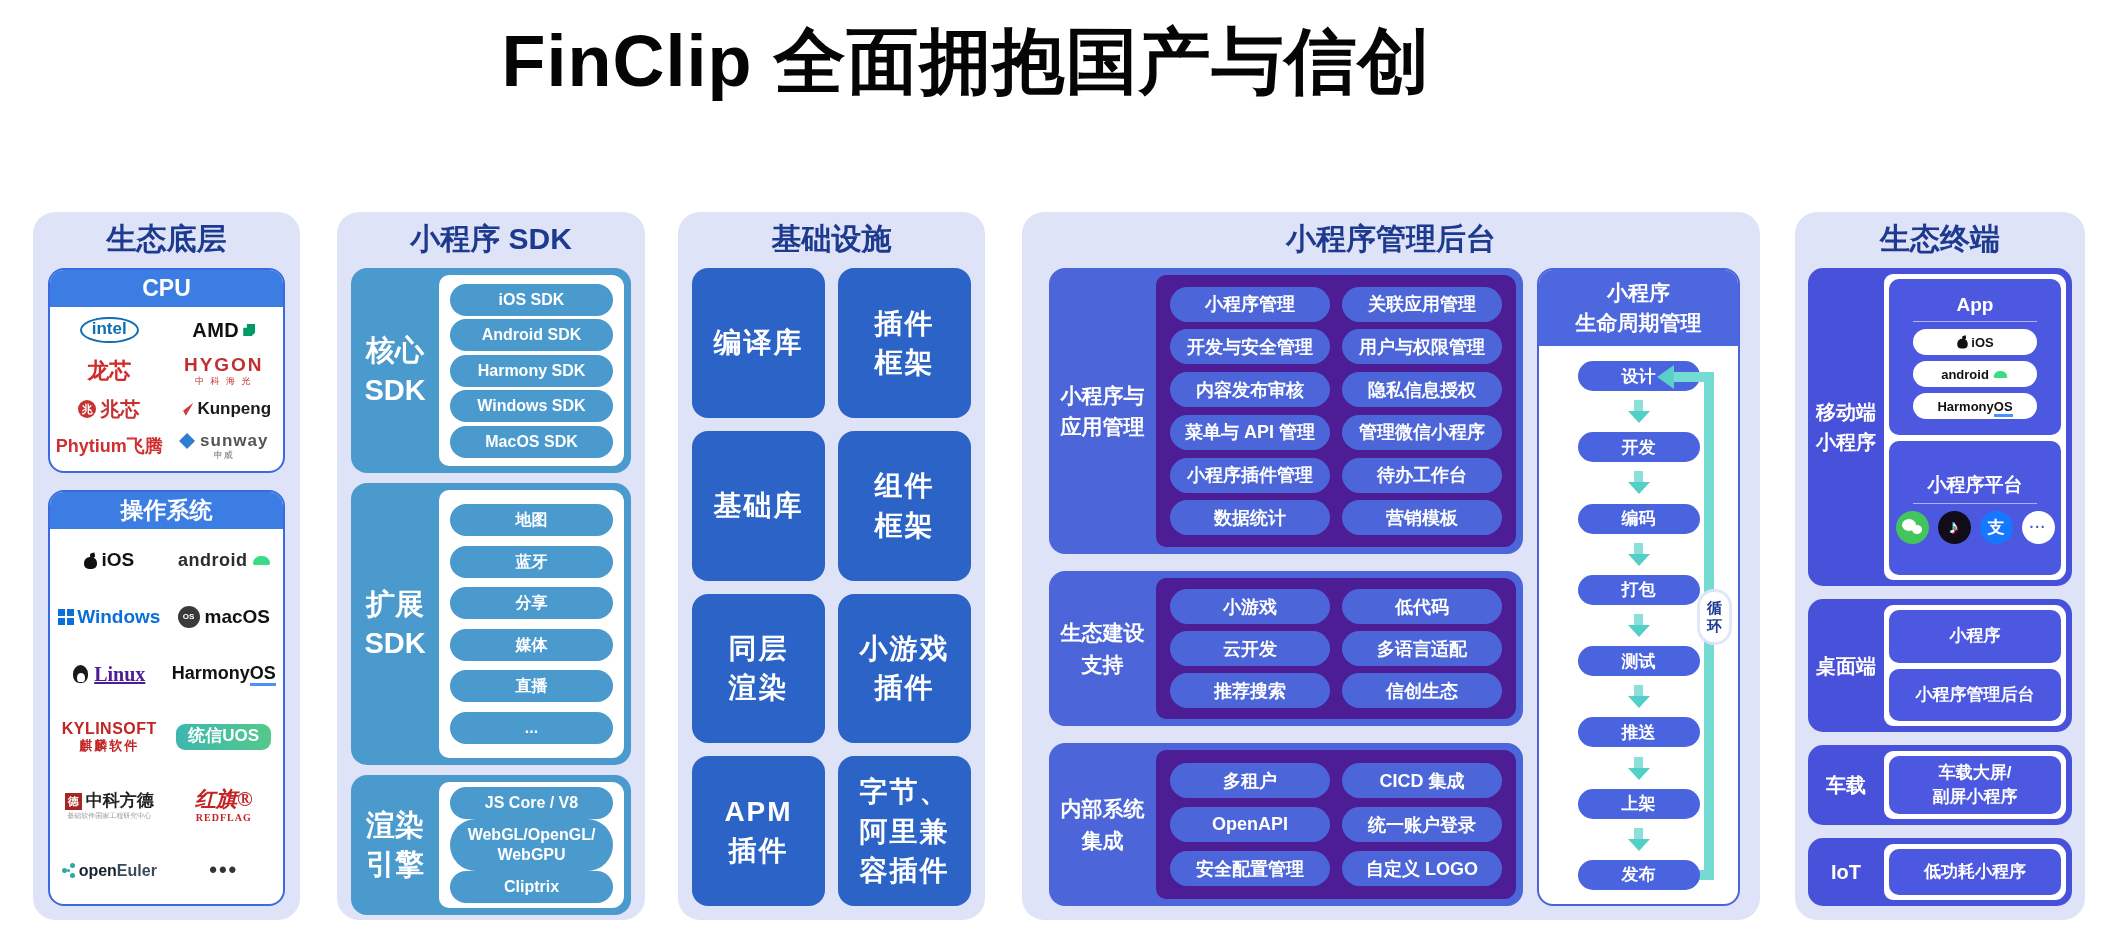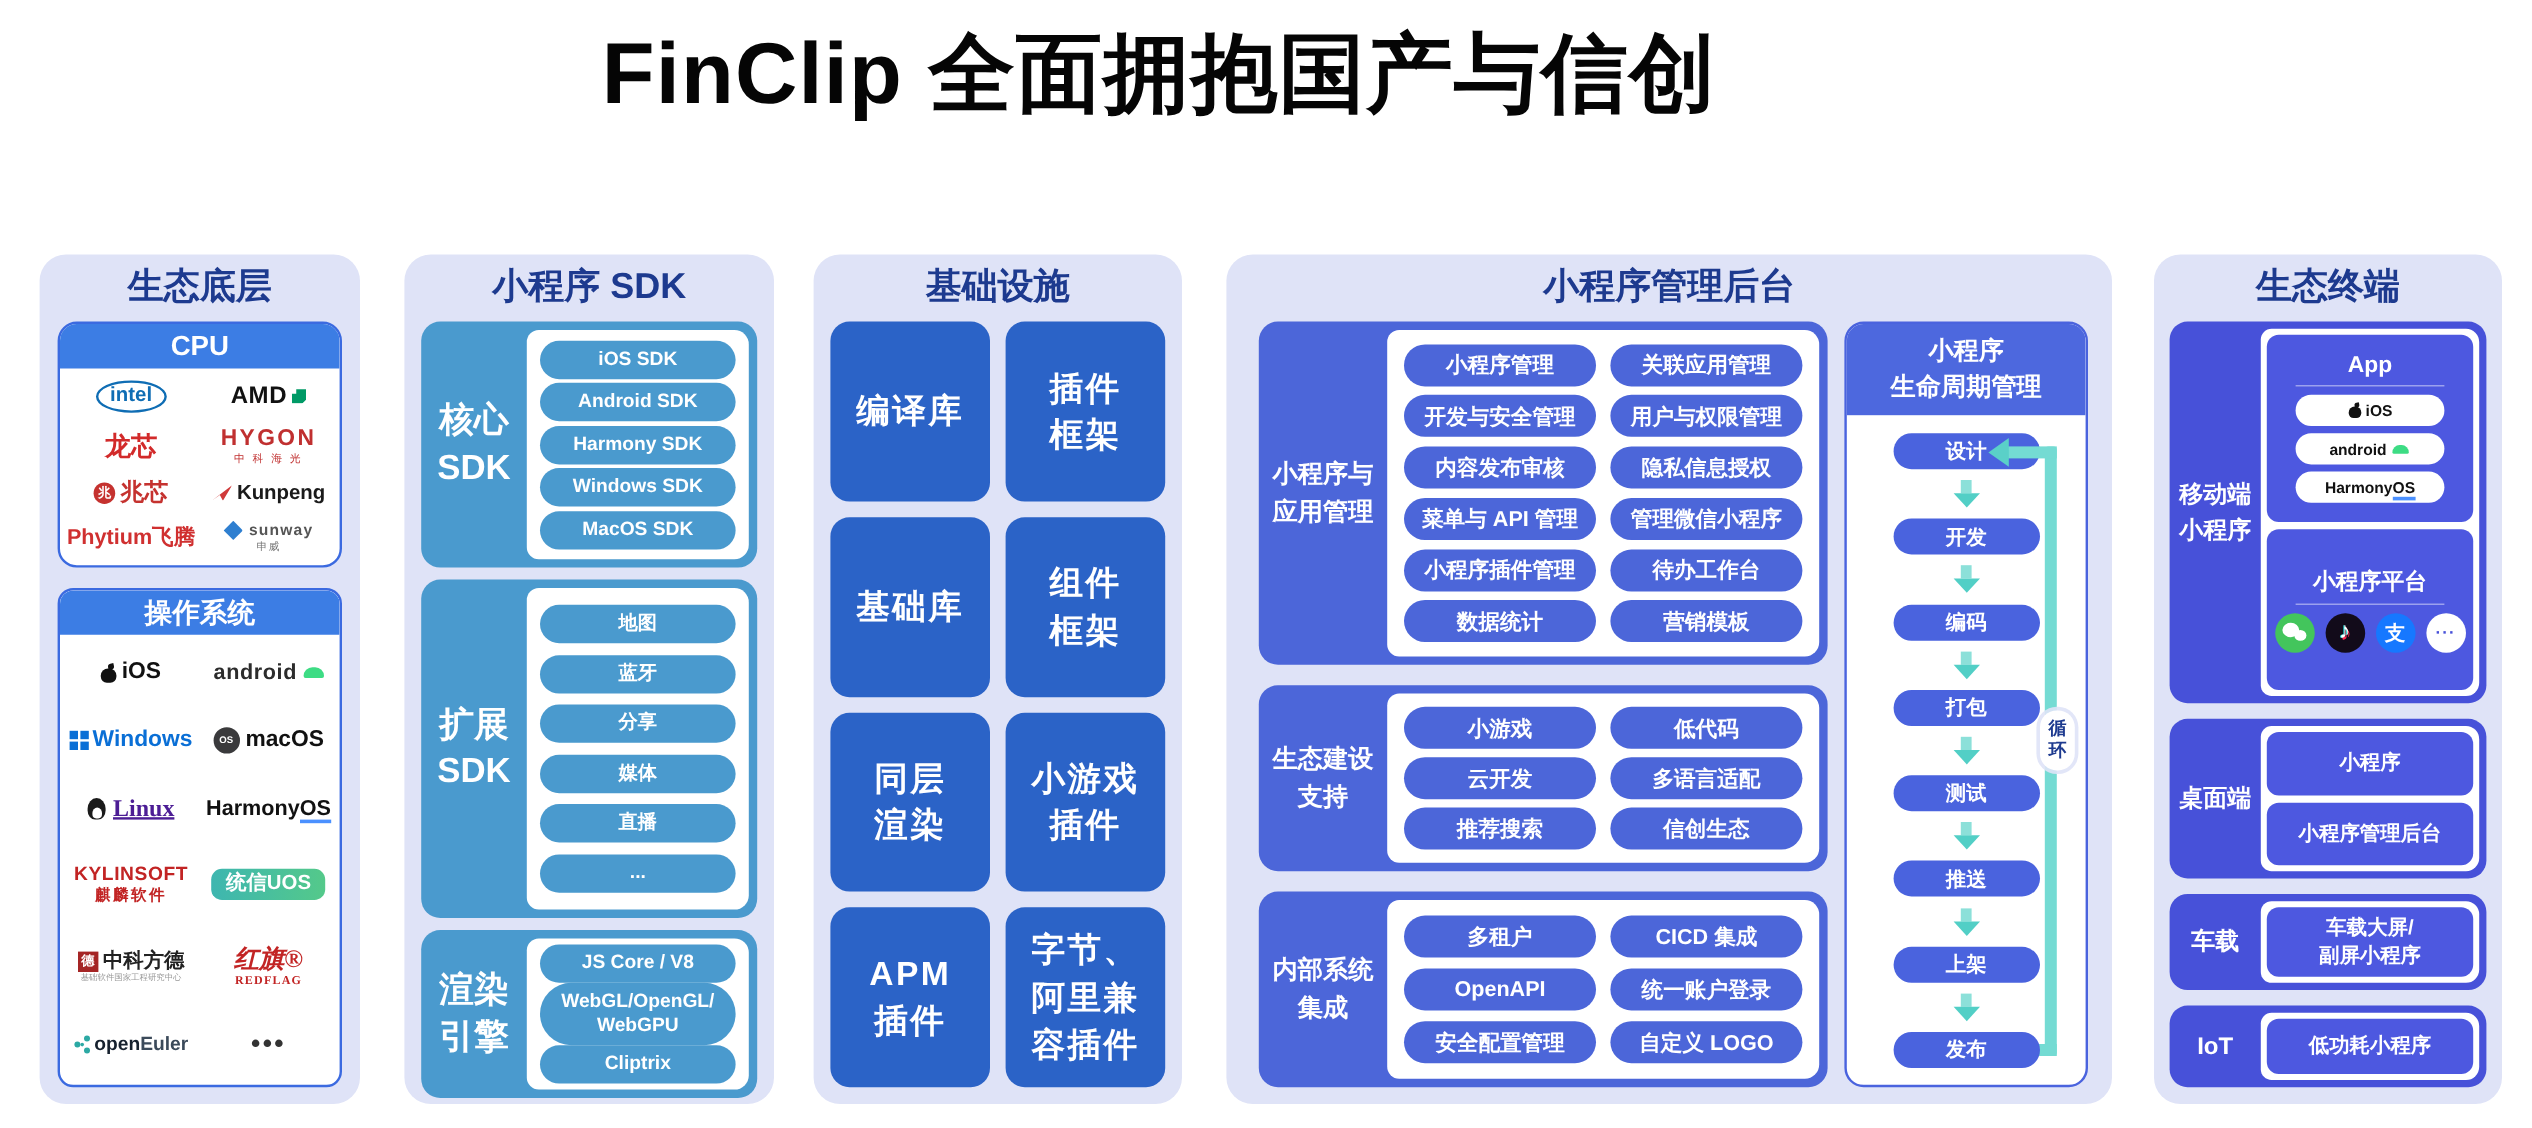--- a/index.html
+++ b/index.html
@@ -29,21 +29,21 @@
   #col-admin    { left:1022px; width:738px; }
   #col-terminal { left:1795px; width:290px; }
 
   
   .eco-body { flex:1; display:flex; flex-direction:column; gap:17px; padding:2px 15px 14px; }
   .eco-card {
     background:#ffffff; border:2px solid #3b6ae0; border-radius:16px;
     display:flex; flex-direction:column; overflow:hidden;
   }
   .eco-card-cpu { flex:0 0 205px; }
-  .eco-card-os  { flex:1;border-radius:13px; }
+  .eco-card-os  { flex:1; }
   .eco-card-header {
     flex:0 0 37px; background:#3c7de4; color:#fff; font-size:23px; font-weight:800;
     display:flex; align-items:center; justify-content:center; border-radius:11px 11px 0 0;
   }
   .logo-grid {
     flex:1; display:grid; grid-template-columns:1fr 1fr; padding:4px 2px;
   }
   .logo { display:flex; flex-direction:column; align-items:center; justify-content:center; line-height:1.1; }
   .logo-main { display:flex; align-items:center; justify-content:center; }
   .logo-sub { font-size:9px; letter-spacing:2px; margin-top:1px; }
@@ -52,21 +52,21 @@
   .glyph-amd { width:12px; height:12px; background:#009a66; margin-left:4px; clip-path:polygon(30% 0,100% 0,100% 70%,70% 100%,0 100%,0 30%,30% 30%); }
   .loongson-text { color:#d22a2a; font-size:22px; font-weight:900; }
   .hygon-text { color:#c03030; font-size:19px; font-weight:800; letter-spacing:2px; }
   .hygon-sub { color:#c03030; }
   .glyph-zhaoxin { width:18px; height:18px; border-radius:50%; background:#c5322f; color:#fff; font-size:11px; font-weight:700; display:flex; align-items:center; justify-content:center; margin-right:4px; }
   .zhaoxin-text { color:#c5322f; font-size:20px; font-weight:900; }
   .glyph-kunpeng { width:17px; height:13px; background:#d03a3a; clip-path:polygon(0 100%,100% 0,55% 100%,40% 62%); margin-right:4px; }
   .kunpeng-text { color:#1a1a1a; font-size:17px; font-weight:700; }
   .phytium-text { color:#d03030; font-size:18px; font-weight:800; }
   .glyph-sunway { width:16px; height:16px; background:#2f7fd0; clip-path:polygon(50% 0,100% 50%,50% 100%,0 50%); margin-right:5px; }
-  .sunway-text { color:#555; font-size:13px; font-weight:700; letter-spacing:1px; }
+  .sunway-text { color:#555; font-size:17px; font-weight:700; letter-spacing:1px; }
   .sunway-sub { color:#777; letter-spacing:1px; }
   .glyph-apple { position:relative; width:13px; height:16px; margin-right:4px; }
   .glyph-apple::before { content:""; position:absolute; left:0; top:4px; width:13px; height:12px; background:#111; border-radius:6px 6px 5px 5px; }
   .glyph-apple::after { content:""; position:absolute; left:6px; top:0; width:5px; height:5px; background:#111; border-radius:50% 0; transform:rotate(-12deg); }
   .ios-text { color:#111; font-size:19px; font-weight:700; }
   .android-text { color:#2c2c2c; font-size:18px; font-weight:700; letter-spacing:.5px; }
   .glyph-android { width:17px; height:9px; background:#3ddc84; border-radius:9px 9px 2px 2px; margin-left:5px; }
   .glyph-windows { width:7px; height:7px; background:#0a6fd6; box-shadow:9px 0 #0a6fd6,0 9px #0a6fd6,9px 9px #0a6fd6; margin:0 12px 9px 0; }
   .windows-text { color:#0a6fd6; font-size:19px; font-weight:700; }
   .glyph-macos { width:22px; height:22px; border-radius:50%; background:#3a3a3c; color:#fff; font-size:8px; font-weight:700; display:flex; align-items:center; justify-content:center; margin-right:5px; }
@@ -105,21 +105,21 @@
   .infra-cell { background:#2b63c7; border-radius:16px; color:#fff; font-size:28px; font-weight:800; display:flex; align-items:center; justify-content:center; text-align:center; line-height:1.4; letter-spacing:2px; }
 
   
   .admin-body { flex:1; display:flex; gap:14px; padding:2px 20px 14px 27px; }
   .admin-groups { flex:0 0 474px; display:flex; flex-direction:column; gap:17px; }
   .admin-card { background:#4c66d9; border-radius:16px; display:flex; }
   .admin-card-apps { flex:0 0 286px; }
   .admin-card-eco  { flex:0 0 155px; }
   .admin-card-int  { flex:1; }
   .admin-label { flex:0 0 107px; display:flex; align-items:center; justify-content:center; color:#fff; font-size:21px; font-weight:800; text-align:center; line-height:1.5; }
-  .admin-panel { flex:1; background:#ffffff; border-radius:10px 12px 12px 10px; margin:7px 7px 7px 0; display:grid; grid-template-columns:1fr 1fr; column-gap:12px; align-content:space-evenly; padding:4px 14px; }
+  .admin-panel { flex:1; background:#4c1d95; border-radius:10px 12px 12px 10px; margin:7px 7px 7px 0; display:grid; grid-template-columns:1fr 1fr; column-gap:12px; align-content:space-evenly; padding:4px 14px; }
   .admin-pill { background:#4c66d9; border-radius:999px; color:#fff; font-size:18px; font-weight:800; height:35px; display:flex; align-items:center; justify-content:center; text-align:center; }
   
   .lc-panel { flex:1; background:#fff; border:2px solid #4a63de; border-radius:16px; display:flex; flex-direction:column; overflow:hidden; }
   .lc-header { flex:0 0 76px; background:#4d68de; color:#fff; font-size:21px; font-weight:800; text-align:center; line-height:1.45; display:flex; flex-direction:column; align-items:center; justify-content:center; }
   .lc-body { flex:1; position:relative; display:flex; flex-direction:column; align-items:center; justify-content:space-between; padding:15px 0 14px; }
   .lc-step { width:122px; height:30px; background:#4a63de; border-radius:999px; color:#fff; font-size:17px; font-weight:800; display:flex; align-items:center; justify-content:center; position:relative; z-index:2; }
   .lc-arrow { display:flex; flex-direction:column; align-items:center; position:relative; z-index:1; }
   .lc-arrow-bar { width:9px; height:11px; background:#8ce0d9; }
   .lc-arrow-tri { width:0; height:0; border-left:11px solid transparent; border-right:11px solid transparent; border-top:12px solid #52cfc6; }
   .loop-v { position:absolute; right:24px; top:26px; bottom:24px; width:10px; background:#74dbd3; z-index:1; border-radius:3px; }

